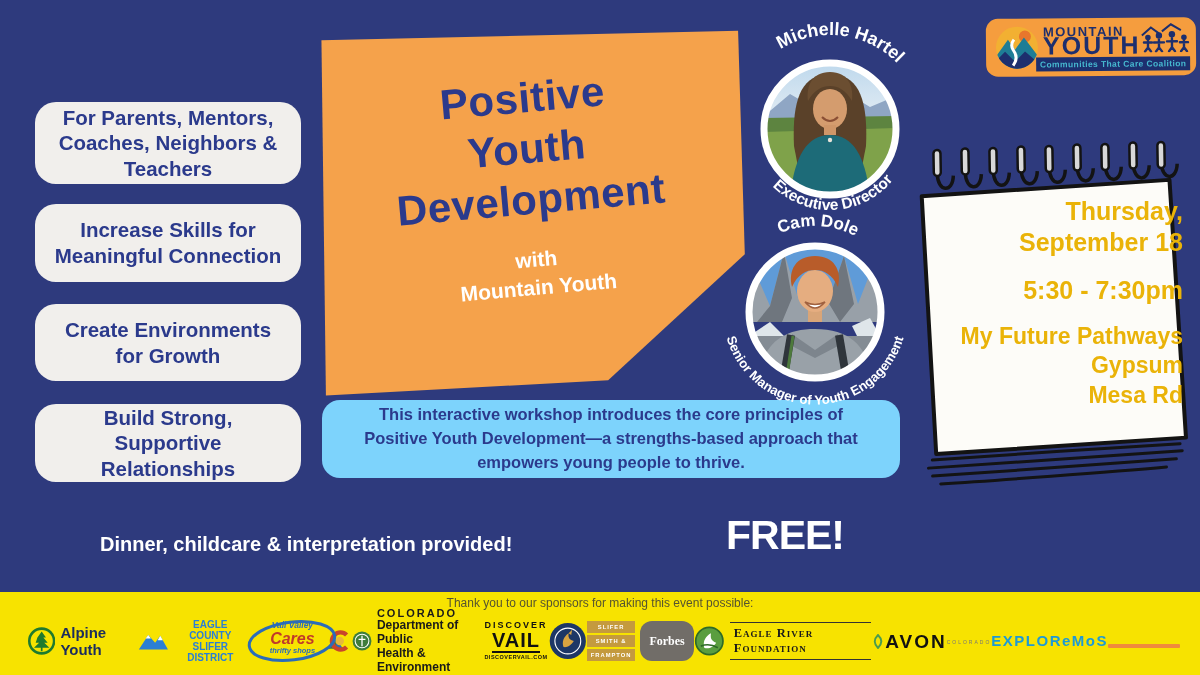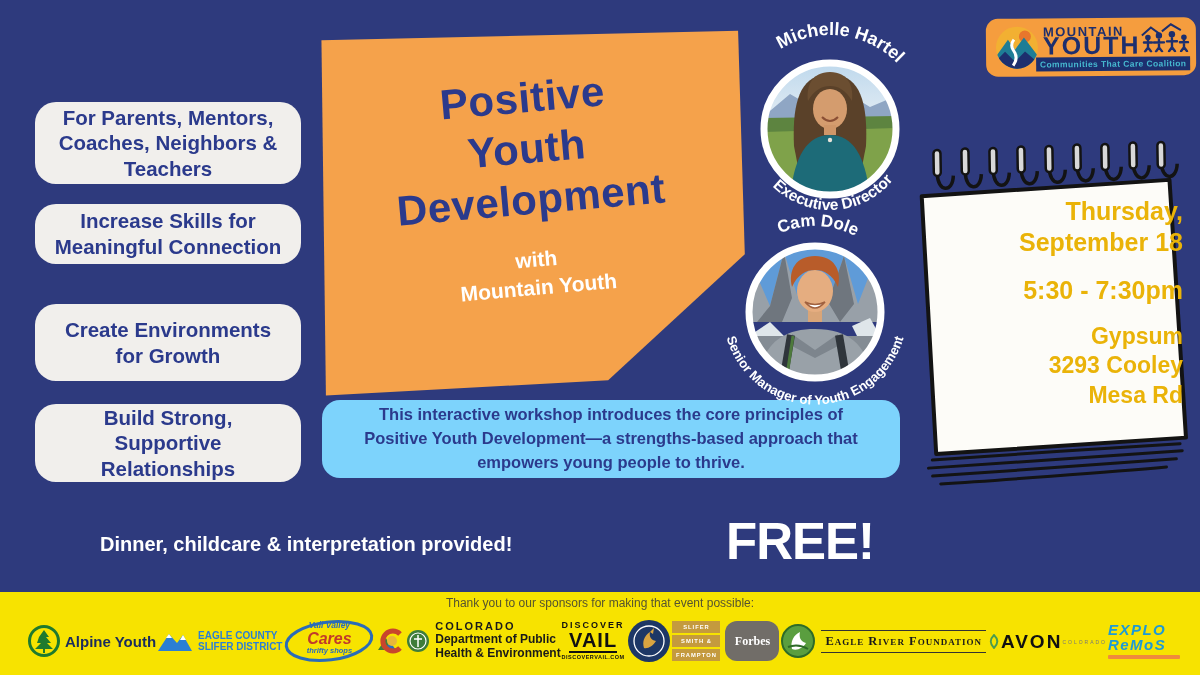--- a/index.html
+++ b/index.html
@@ -39,21 +39,21 @@
   .bl-circle{position:absolute;left:9px;top:7px;width:44px;height:44px;}
   .bl-name1{position:absolute;left:57px;top:6px;font-size:13px;font-weight:bold;letter-spacing:1.5px;color:#1d2f6e;}
   .bl-name2{position:absolute;left:57px;top:15px;font-size:25px;font-weight:bold;letter-spacing:2px;color:#1d2f6e;line-height:1;}
   .bl-family{position:absolute;right:4px;top:5px;}
   .bl-strip{position:absolute;left:50px;right:6px;bottom:5px;height:14px;background:#1d2f6e;
             display:flex;align-items:center;justify-content:center;}
   .bl-tagline{color:#46b8cf;font-size:8.5px;font-weight:bold;letter-spacing:.4px;white-space:nowrap;}
 
   
   .dinner{position:absolute;left:100px;top:533px;color:#fff;font-weight:bold;font-size:20px;}
-  .free{position:absolute;left:726px;top:512px;color:#fff;font-weight:bold;font-size:51px;letter-spacing:-1px;text-align:center;}
+  .free{position:absolute;left:726px;top:512px;color:#fff;font-weight:bold;font-size:41px;letter-spacing:-1px;text-align:center;}
 
   
   .sponsor-bar{position:absolute;left:0;right:0;bottom:0;height:83px;background:#f7e300;}
   .sp-heading{padding-top:4px;text-align:center;font-size:12px;color:#55532f;}
   .sponsor-row{position:absolute;left:28px;right:20px;top:21px;height:56px;display:flex;
                align-items:center;justify-content:space-between;}
   .sp{display:flex;align-items:center;gap:5px;}
   .sp-col{display:flex;flex-direction:column;align-items:center;line-height:1.05;}
   .ab-text{font-size:15px;font-weight:bold;color:#1b2d5e;}
   .ecsd-t{font-size:10px;font-weight:bold;color:#2b7fd4;line-height:1.1;}
@@ -72,31 +72,31 @@
   .ssf-col{display:flex;flex-direction:column;gap:2px;}
   .ssf-box{width:48px;height:12px;background:#c49a3e;color:#fff;font-size:5.8px;font-weight:bold;
            letter-spacing:1px;display:flex;align-items:center;justify-content:center;}
   .forbes-box{width:54px;height:40px;background:#716d68;color:#fff;display:flex;align-items:center;
               justify-content:center;font-family:"Liberation Serif",serif;font-weight:bold;font-size:12px;border-radius:12px;}
   .erf-text{font-family:"Liberation Serif",serif;font-variant:small-caps;font-weight:bold;font-size:12.5px;
             color:#1a1a1a;letter-spacing:1px;border-top:1px solid #333;border-bottom:1px solid #333;padding:3px 4px;}
   .avon{position:relative;display:flex;flex-direction:row;align-items:center;}
   .avon-t{font-size:19px;font-weight:bold;letter-spacing:2px;color:#111;line-height:1;}
   .avon-sub{font-size:5px;letter-spacing:2px;color:#777;margin-top:2px;}
-  .explo{display:flex;flex-direction:column;align-items:flex-start;line-height:.95;font-style:italic;}
+  .explo{display:flex;flex-direction:row;align-items:flex-end;line-height:.95;}
   .explo-t{font-size:15px;font-weight:bold;letter-spacing:1.5px;color:#1d9ad6;}
   .explo-bar{width:72px;height:4px;background:#f08a3c;margin-top:3px;border-radius:1px;}
 </style>
 </head>
 <body>
 
 <div class="stage">
 
   <div class="info-box" style="top:102px;height:82px;">For Parents, Mentors, Coaches, Neighbors &amp; Teachers</div>
-  <div class="info-box" style="top:204px;height:60px;">Increase Skills for Meaningful Connection</div>
+  <div class="info-box" style="top:204px;height:78px;">Increase Skills for Meaningful Connection</div>
   <div class="info-box" style="top:304px;height:77px;">Create Environments for Growth</div>
   <div class="info-box" style="top:404px;height:78px;">Build Strong, Supportive Relationships</div>
 
   <div class="orange-shape"></div>
   <div class="title-block">
     <div class="title-line">Positive</div>
     <div class="title-line">Youth</div>
     <div class="title-line">Development</div>
     <div class="subtitle">
       <div>with</div>
@@ -212,22 +212,22 @@
         </g>
       </g>
     </svg>
   </div>
   <div class="schedule">
     <div class="sch-big">Thursday,</div>
     <div class="sch-big">September 18</div>
     <div class="sch-gap"></div>
     <div class="sch-big">5:30 - 7:30pm</div>
     <div class="sch-gap"></div>
+    <div class="sch-loc">My Future Pathways</div>
     <div class="sch-loc">Gypsum</div>
-    <div class="sch-loc">3293 Cooley</div>
     <div class="sch-loc">Mesa Rd</div>
   </div>
 
   <div class="brand-logo">
     <svg class="bl-circle" width="44" height="44" viewBox="0 0 44 44">
       <defs>
           <clipPath id="blc">
             <circle cx="22" cy="22" r="21"></circle>
           </clipPath>
         </defs>
@@ -261,21 +261,21 @@
     </svg>
     <div class="bl-strip">
       <span class="bl-tagline">Communities That Care Coalition</span>
     </div>
   </div>
 
   <div class="dinner">Dinner, childcare &amp; interpretation provided!</div>
   <div class="free">FREE!</div>
 
   <div class="sponsor-bar">
-    <div class="sp-heading">Thank you to our sponsors for making that event possible:</div>
+    <div class="sp-heading">Thank you to our sponsors for making this event possible:</div>
     <div class="sponsor-row">
 
       <div class="sp">
         <svg width="32" height="32" viewBox="0 0 32 32">
           <circle cx="16" cy="16" r="14.5" fill="none" stroke="#1f7a2e" stroke-width="3"></circle>
           <path d="M16 5 L21 12 H18 L23 18 H19 L25 24 H17 V28 H15 V24 H7 L13 18 H9 L11 12 H11 Z" fill="#1f7a2e"></path>
         </svg>
         <span class="ab-text">Alpine Youth</span>
       </div>
 

